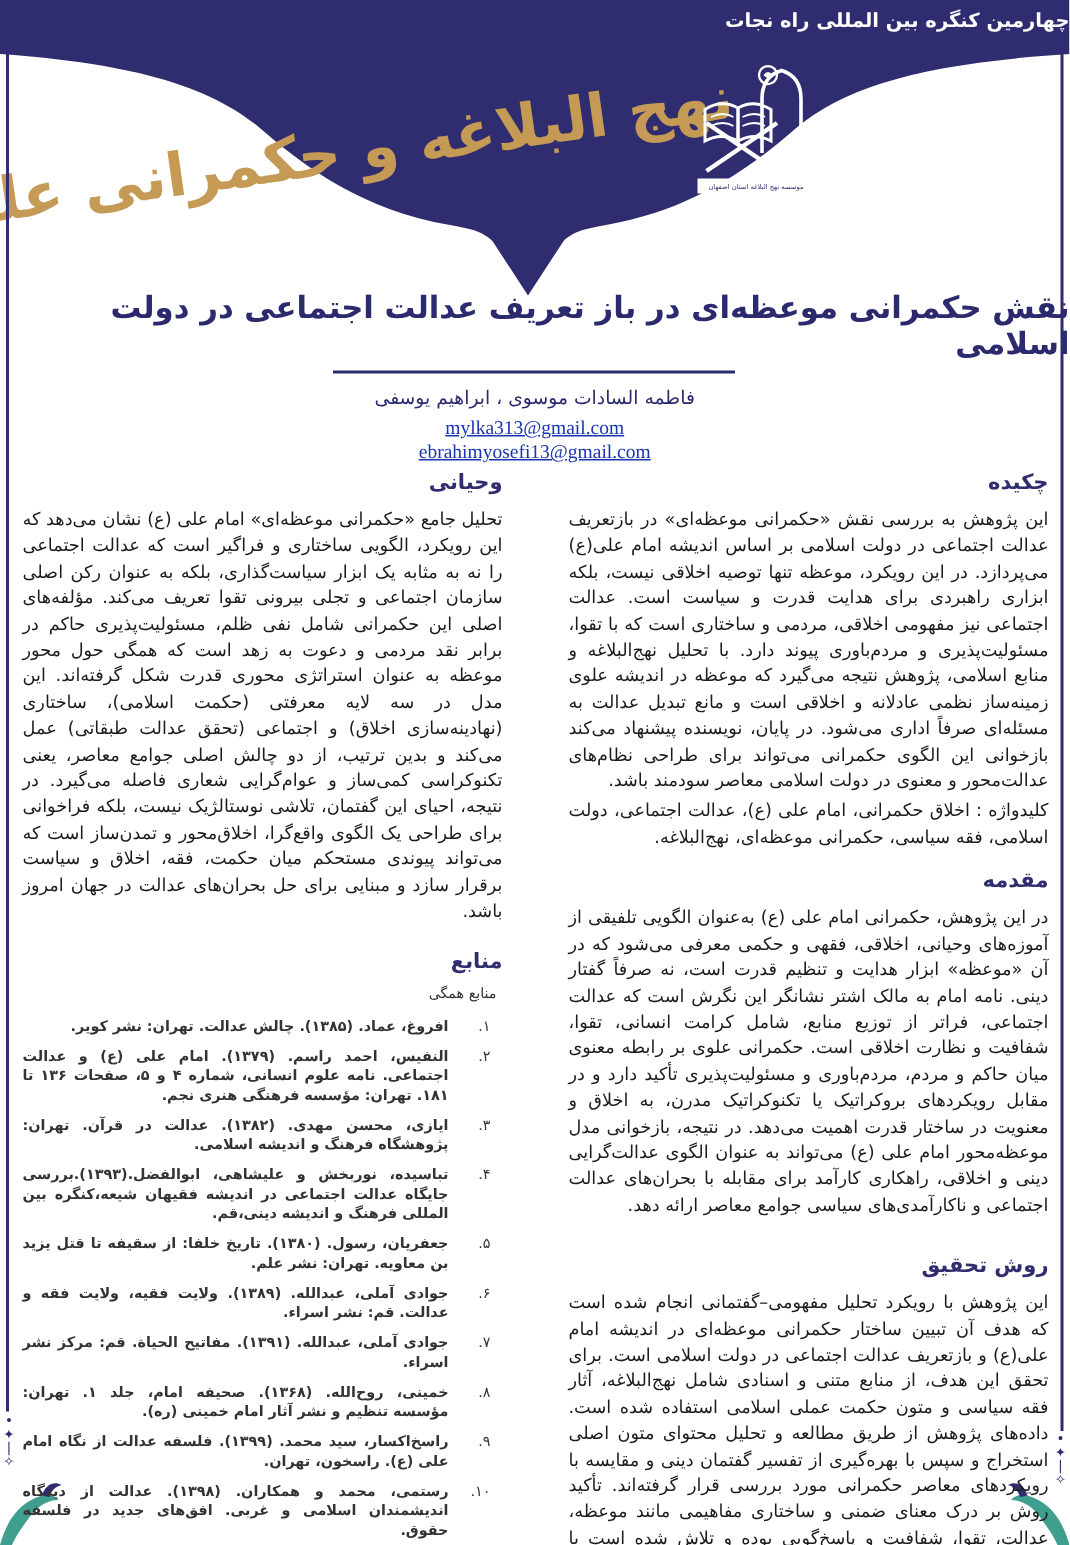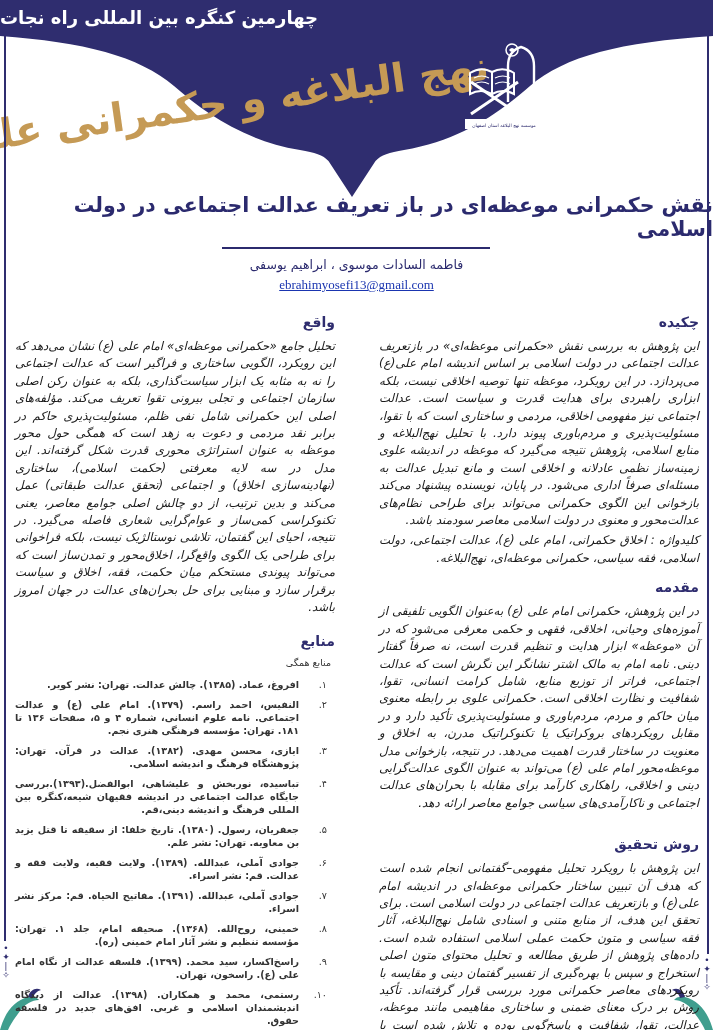--- a/index.html
+++ b/index.html
@@ -12,22 +12,22 @@
   .border-left{left:4px;height:905px;}
   .border-right{right:4px;height:918px;}
   .finial{position:absolute;width:14px;display:flex;flex-direction:column;align-items:center;color:#2f2d6f;}
   .finial span{line-height:9px;font-size:9px;}
   .corner-orn{position:absolute;bottom:0;}
   .corner-orn.left{left:0;}
   .corner-orn.right{right:0;transform:scaleX(-1);}
   
   .banner-svg{position:absolute;top:0;left:0;}
   .congress-title{
-    position:absolute;top:7px;left:0;width:100%;text-align:left;direction:rtl;
-    color:#ffffff;font-weight:bold;font-size:18px;letter-spacing:.2px;
+    position:absolute;top:7px;left:0;width:100%;text-align:right;direction:rtl;
+    color:#ffffff;font-weight:bold;font-size:13px;letter-spacing:.2px;
   }
   .calligraphy{
     position:absolute;top:66px;left:150px;width:340px;text-align:center;direction:rtl;
     color:#c59a55;font-size:40px;font-weight:bold;transform:rotate(-8deg);
     letter-spacing:-1px;white-space:nowrap;
   }
   .logo{position:absolute;top:40px;left:462px;width:84px;height:92px;}
   .logo-caption{
     position:absolute;top:121px;left:464px;width:80px;height:9px;text-align:center;
     color:#2f2d6f;font-size:4.5px;line-height:9px;overflow:hidden;direction:rtl;
@@ -49,21 +49,21 @@
   .columns{
     position:absolute;top:306px;left:14px;right:14px;display:flex;direction:rtl;gap:44px;
   }
   .col{width:320px;flex:none;}
   h2.sec{
     color:#2f2d6f;font-size:14px;font-weight:bold;text-align:right;direction:rtl;
     margin:12px 0 8px 0;
   }
   p.body{
     direction:rtl;text-align:justify;color:#1b1b1b;
-    font-size:11.8px;line-height:17.4px;margin:0 0 3px 0;font-style:italic;
+    font-size:11.8px;line-height:17.4px;margin:0 0 3px 0;
   }
   .refs-label{
     direction:rtl;text-align:right;color:#333;font-size:9.5px;margin:8px 4px 10px 0;
   }
   .pref{display:flex;direction:rtl;color:#333;font-size:9.6px;line-height:13px;
     text-align:justify;margin-bottom:7px;}
   .pref .num{flex:none;width:36px;text-align:right;padding-right:8px;box-sizing:border-box;}
   .pref .txt{flex:1;font-weight:bold;}
   .lref{display:flex;direction:ltr;font-family:"Liberation Serif",serif;color:#222;
     font-size:10.2px;line-height:13.6px;text-align:justify;margin-bottom:8px;}
@@ -119,39 +119,40 @@
 </svg>
 <svg class="corner-orn right" width="42" height="46" viewBox="0 0 42 46">
   <path d="M0,46 C5,28 14,17 28,13 C33,12 37,13 39,16 C32,16 25,20 20,27 C14,35 10,41 8,46 Z" fill="#3f9e8e"></path>
   <path d="M28,13 C30,6 36,3 41,6 C37,7 34,10 33,14 Z" fill="#2f2d6f"></path>
 </svg>
 
 <div class="paper-title">نقش حکمرانی موعظه‌ای در باز تعریف عدالت اجتماعی در دولت اسلامی</div>
 <div class="divider"></div>
 <div class="authors">فاطمه السادات موسوی ،  ابراهیم یوسفی</div>
 <div class="emails">
+  <a href="#">mylka313@gmail.com</a>
   <a href="#">ebrahimyosefi13@gmail.com</a>
 </div>
 
 <div class="columns">
 
   <div class="col">
     <h2 class="sec" style="margin-top:8px">چکیده</h2>
     <p class="body">این پژوهش به بررسی نقش «حکمرانی موعظه‌ای» در بازتعریف عدالت اجتماعی در دولت اسلامی بر اساس اندیشه امام علی(ع) می‌پردازد. در این رویکرد، موعظه تنها توصیه اخلاقی نیست، بلکه ابزاری راهبردی برای هدایت قدرت و سیاست است. عدالت اجتماعی نیز مفهومی اخلاقی، مردمی و ساختاری است که با تقوا، مسئولیت‌پذیری و مردم‌باوری پیوند دارد. با تحلیل نهج‌البلاغه و منابع اسلامی، پژوهش نتیجه می‌گیرد که موعظه در اندیشه علوی زمینه‌ساز نظمی عادلانه و اخلاقی است و مانع تبدیل عدالت به مسئله‌ای صرفاً اداری می‌شود. در پایان، نویسنده پیشنهاد می‌کند بازخوانی این الگوی حکمرانی می‌تواند برای طراحی نظام‌های عدالت‌محور و معنوی در دولت اسلامی معاصر سودمند باشد.</p>
     <p class="body">کلیدواژه :  اخلاق حکمرانی، امام علی (ع)، عدالت اجتماعی، دولت اسلامی، فقه سیاسی، حکمرانی موعظه‌ای، نهج‌البلاغه.</p>
 
     <h2 class="sec" style="">مقدمه</h2>
     <p class="body">در این پژوهش، حکمرانی امام علی (ع) به‌عنوان الگویی تلفیقی از آموزه‌های وحیانی، اخلاقی، فقهی و حکمی معرفی می‌شود که در آن «موعظه» ابزار هدایت و تنظیم قدرت است، نه صرفاً گفتار دینی. نامه امام به مالک اشتر نشانگر این نگرش است که عدالت اجتماعی، فراتر از توزیع منابع، شامل کرامت انسانی، تقوا، شفافیت و نظارت اخلاقی است. حکمرانی علوی بر رابطه معنوی میان حاکم و مردم، مردم‌باوری و مسئولیت‌پذیری تأکید دارد و در مقابل رویکردهای بروکراتیک یا تکنوکراتیک مدرن، به اخلاق و معنویت در ساختار قدرت اهمیت می‌دهد. در نتیجه، بازخوانی مدل موعظه‌محور امام علی (ع) می‌تواند به عنوان الگوی عدالت‌گرایی دینی و اخلاقی، راهکاری کارآمد برای مقابله با بحران‌های عدالت اجتماعی و ناکارآمدی‌های سیاسی جوامع معاصر ارائه دهد.</p>
 
     <h2 class="sec" style="margin-top:24px">روش تحقیق</h2>
     <p class="body">این پژوهش با رویکرد تحلیل مفهومی–گفتمانی انجام شده است که هدف آن تبیین ساختار حکمرانی موعظه‌ای در اندیشه امام علی(ع) و بازتعریف عدالت اجتماعی در دولت اسلامی است. برای تحقق این هدف، از منابع متنی و اسنادی شامل نهج‌البلاغه، آثار فقه سیاسی و متون حکمت عملی اسلامی استفاده شده است. داده‌های پژوهش از طریق مطالعه و تحلیل محتوای متون اصلی استخراج و سپس با بهره‌گیری از تفسیر گفتمان دینی و مقایسه با رویکردهای معاصر حکمرانی مورد بررسی قرار گرفته‌اند. تأکید روش بر درک معنای ضمنی و ساختاری مفاهیمی مانند موعظه، عدالت، تقوا، شفافیت و پاسخ‌گویی بوده و تلاش شده است با تحلیل نقش این عناصر در ساماندهی قدرت، الگوی نظری حکمرانی عدالت‌محور و موعظه‌گرا تدوین گردد.</p>
   </div>
 
   <div class="col">
-    <h2 class="sec" style="margin-top:8px">واقع</h2>
+    <h2 class="sec" style="margin-top:8px">وحیانی</h2>
     <p class="body">تحلیل جامع «حکمرانی موعظه‌ای» امام علی (ع) نشان می‌دهد که این رویکرد، الگویی ساختاری و فراگیر است که عدالت اجتماعی را نه به مثابه یک ابزار سیاست‌گذاری، بلکه به عنوان رکن اصلی سازمان اجتماعی و تجلی بیرونی تقوا تعریف می‌کند. مؤلفه‌های اصلی این حکمرانی شامل نفی ظلم، مسئولیت‌پذیری حاکم در برابر نقد مردمی و دعوت به زهد است که همگی حول محور موعظه به عنوان استراتژی محوری قدرت شکل گرفته‌اند. این مدل در سه لایه معرفتی (حکمت اسلامی)، ساختاری (نهادینه‌سازی اخلاق) و اجتماعی (تحقق عدالت طبقاتی) عمل می‌کند و بدین ترتیب، از دو چالش اصلی جوامع معاصر، یعنی تکنوکراسی کمی‌ساز و عوام‌گرایی شعاری فاصله می‌گیرد. در نتیجه، احیای این گفتمان، تلاشی نوستالژیک نیست، بلکه فراخوانی برای طراحی یک الگوی واقع‌گرا، اخلاق‌محور و تمدن‌ساز است که می‌تواند پیوندی مستحکم میان حکمت، فقه، اخلاق و سیاست برقرار سازد و مبنایی برای حل بحران‌های عدالت در جهان امروز باشد.</p>
 
     <h2 class="sec" style="margin-top:16px">منابع</h2>
     <div class="refs-label">منابع همگی</div>
 
     <div class="pref">
       <span class="num">۱.</span>
       <span class="txt">افروغ، عماد. (۱۳۸۵). چالش عدالت. تهران: نشر کویر.</span>
     </div>
     <div class="pref">

